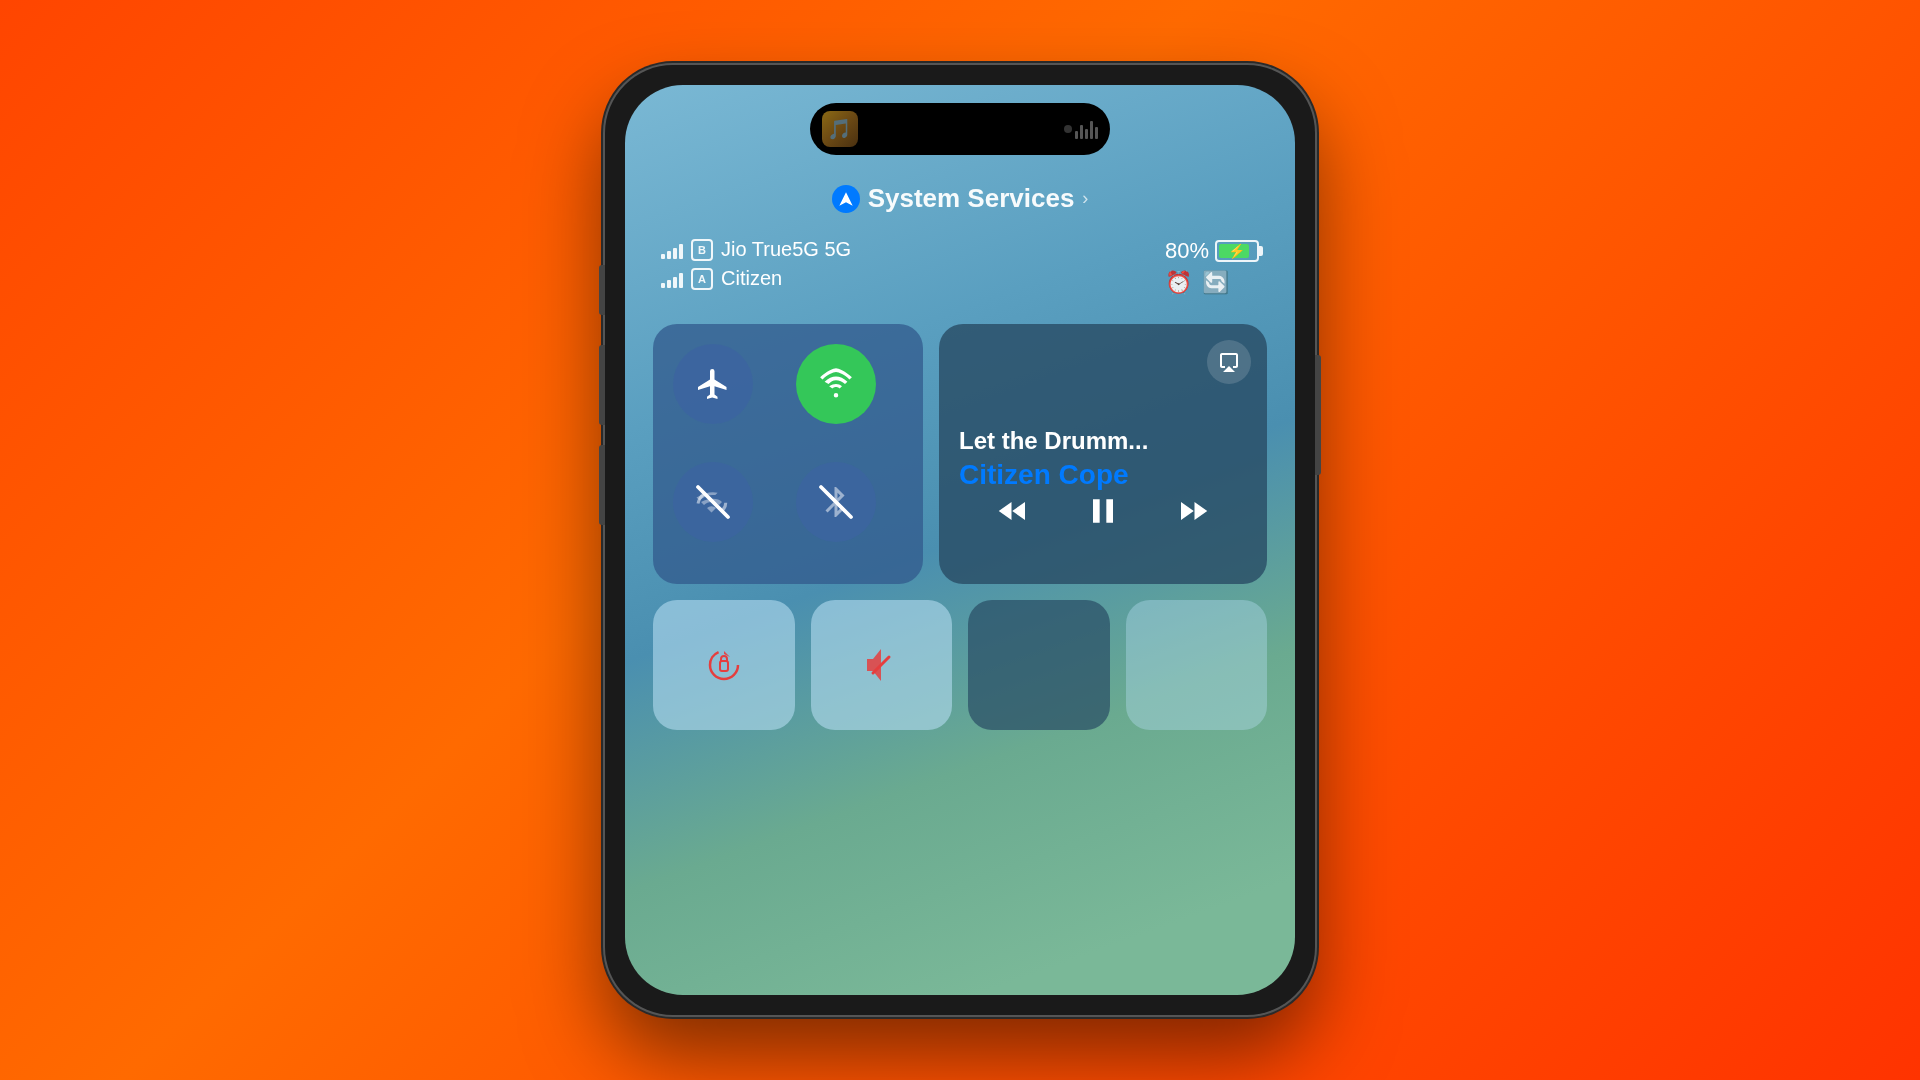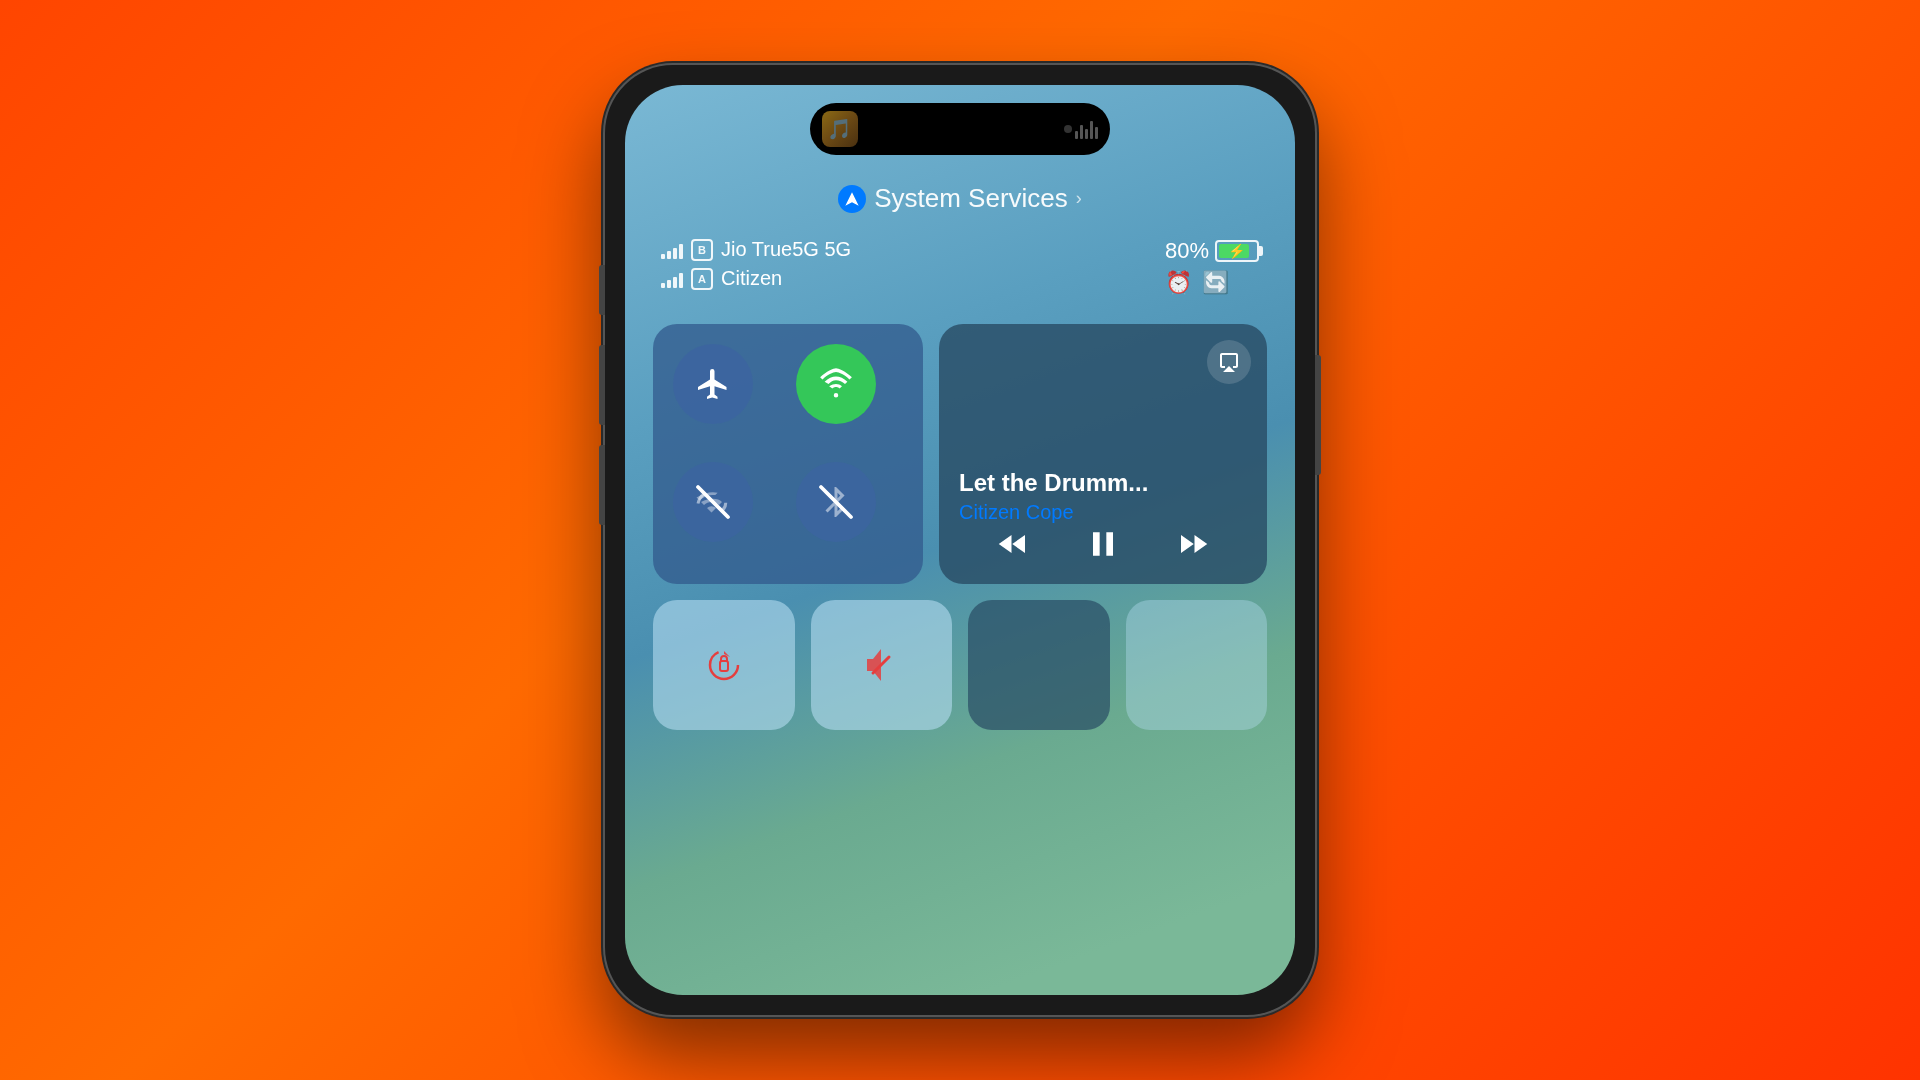--- a/index.html
+++ b/index.html
@@ -169,21 +169,21 @@
     }
 
     .location-icon svg {
       width: 16px;
       height: 16px;
       fill: white;
     }
 
     .system-services-text {
       font-size: 26px;
-      font-weight: 400;
+      font-weight: 700;
       color: rgba(255,255,255,0.95);
     }
 
     .chevron-icon {
       font-size: 18px;
       color: rgba(255,255,255,0.7);
     }
 
     
     .status-section {
@@ -359,21 +359,21 @@
       fill: white;
     }
 
     
     .music-panel {
       background: rgba(40, 75, 100, 0.8);
       border-radius: 24px;
       padding: 20px;
       display: flex;
       flex-direction: column;
-      justify-content: flex-end;
+      justify-content: center;
       position: relative;
       min-height: 260px;
     }
 
     .airplay-btn {
       position: absolute;
       top: 16px;
       right: 16px;
       width: 44px;
       height: 44px;
@@ -395,23 +395,23 @@
     }
 
     .song-title {
       font-size: 24px;
       font-weight: 700;
       color: white;
       margin-bottom: 4px;
     }
 
     .song-artist {
-      font-size: 20px;
+      font-size: 28px;
       color: #007AFF;
-      font-weight: 400;
+      font-weight: 700;
     }
 
     .playback-controls {
       display: flex;
       align-items: center;
       justify-content: space-around;
       padding: 0 10px;
     }
 
     .playback-btn {

